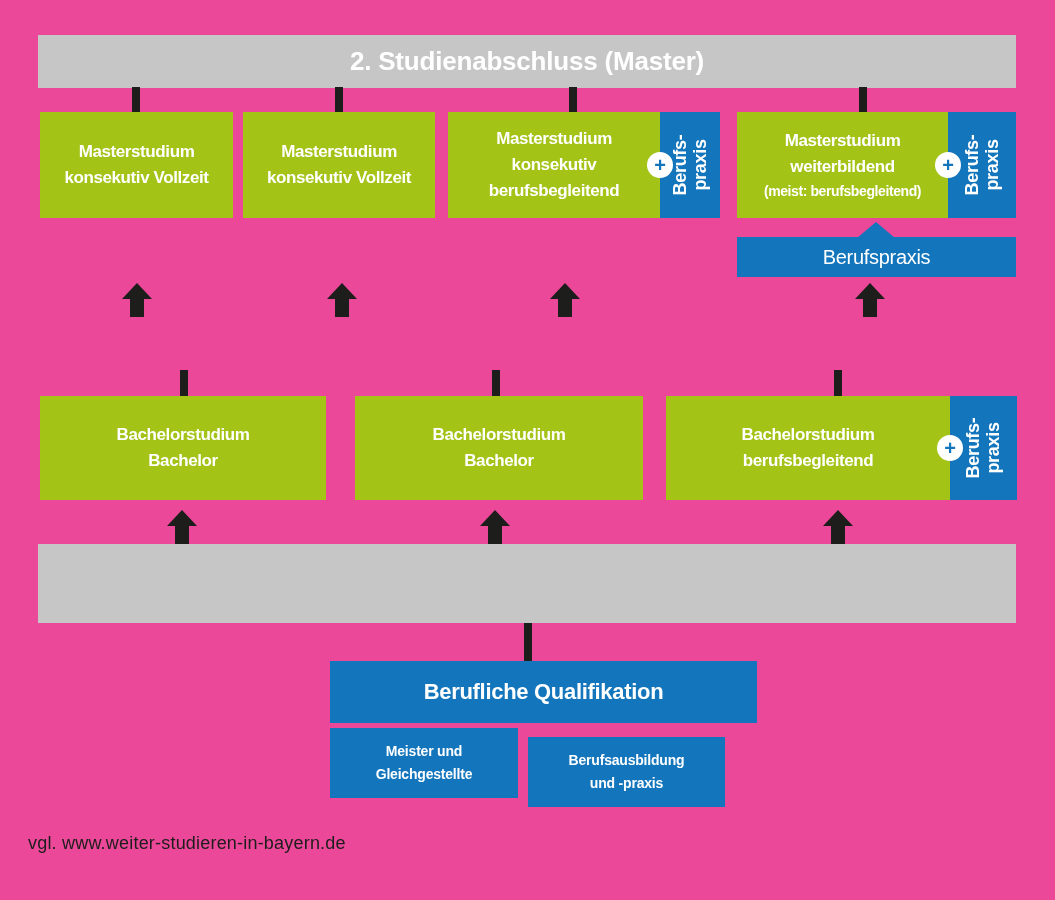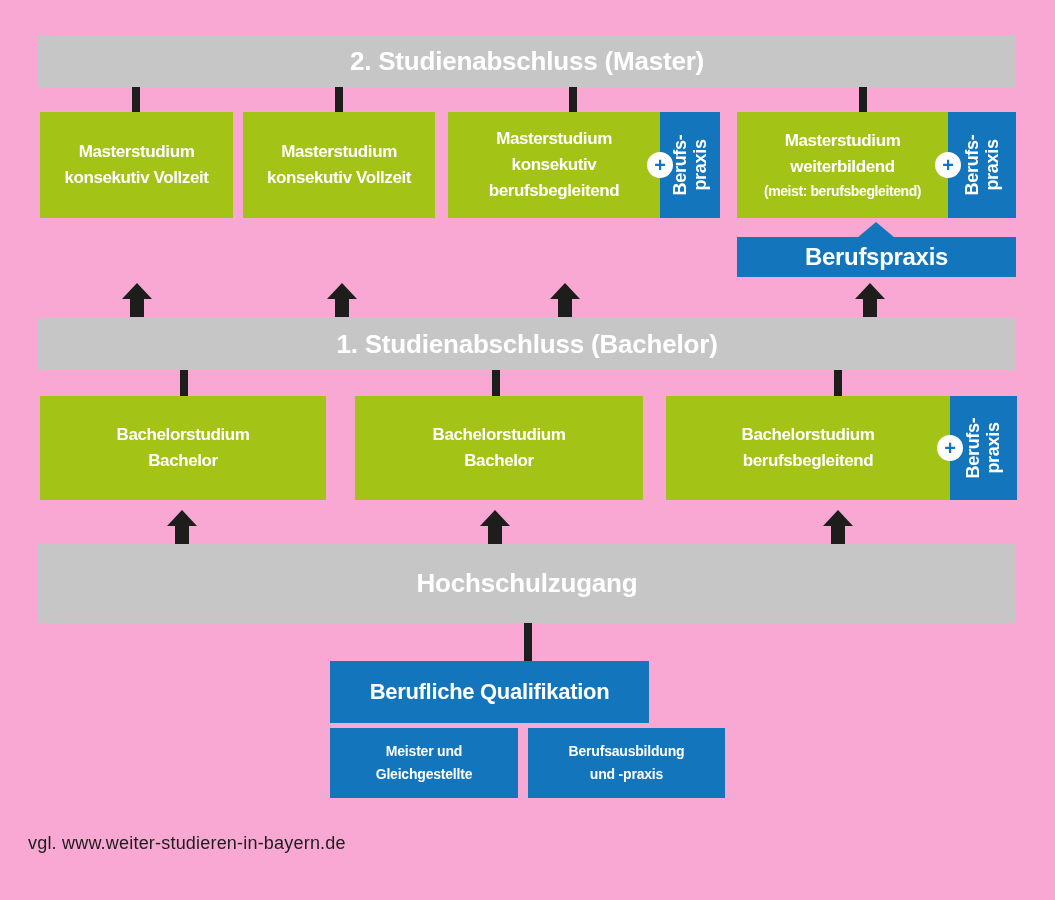--- a/index.html
+++ b/index.html
@@ -9,21 +9,21 @@
     --black: #1d1d1b;
     --white: #ffffff;
   }
   * { margin: 0; padding: 0; box-sizing: border-box; }
   html, body { background: #ffffff; }
   body { font-family: "Liberation Sans", sans-serif; }
   #diagram {
     position: relative;
     width: 1055px;
     height: 900px;
-    background: #f9a8d4;
+    background: #ec4899;
     overflow: hidden;
   }
   .abs { position: absolute; }
 
   
   .level-bar {
     background: var(--gray);
     display: flex;
     align-items: center;
     justify-content: center;
@@ -132,34 +132,34 @@
   .blue-box {
     background: var(--blue);
     color: var(--white);
     display: flex;
     flex-direction: column;
     align-items: center;
     justify-content: center;
     text-align: center;
   }
   .bp-box { left: 737px; top: 237px; width: 279px; height: 40px; }
-  .bp-box .bp-label { font-weight: bold; font-size: 24px; letter-spacing: -0.3px; }
+  .bp-box .bp-label { font-weight: normal; font-size: 20px; letter-spacing: -0.3px; }
   .bp-notch {
     position: absolute;
     left: 120px; top: -15px;
     width: 0; height: 0;
     border-left: 19px solid transparent;
     border-right: 19px solid transparent;
     border-bottom: 16px solid var(--blue);
   }
-  .qual-box { left: 330px; top: 661px; width: 319px; height: 62px; }
+  .qual-box { left: 330px; top: 661px; width: 427px; height: 62px; }
   .qual-box .qual-label { font-weight: bold; font-size: 22px; letter-spacing: -0.3px; }
   .sub-box  { top: 728px; height: 70px; }
   .sub-box1 { left: 330px; width: 188px; }
-  .sub-box2 { left: 528px; width: 197px; }
+  .sub-box2 { left: 528px; width: 197px; margin-top: 9px; }
   .sub-box .sub-line {
     font-weight: bold;
     font-size: 14px;
     line-height: 23px;
     letter-spacing: -0.2px;
     white-space: nowrap;
   }
 
   
   .up-arrow { width: 30px; height: 34px; color: var(--black); }
@@ -246,23 +246,20 @@
     <svg viewBox="0 0 30 34">
         <polygon fill="currentColor" points="15,0 30,16 22,16 22,34 8,34 8,16 0,16"></polygon>
       </svg>
   </div>
   <div class="abs up-arrow a-m4">
     <svg viewBox="0 0 30 34">
         <polygon fill="currentColor" points="15,0 30,16 22,16 22,34 8,34 8,16 0,16"></polygon>
       </svg>
   </div>
 
-  <div class="abs level-bar bar-bachelor">
-    <span class="bar-label">1. Studienabschluss (Bachelor)</span>
-  </div>
 
   <div class="abs conn c-b1"></div>
   <div class="abs conn c-b2"></div>
   <div class="abs conn c-b3"></div>
 
   <div class="abs study-box bbox1">
     <span class="box-line">Bachelorstudium</span>
     <span class="box-line">Bachelor</span>
   </div>
   <div class="abs study-box bbox2">
@@ -291,21 +288,20 @@
         <polygon fill="currentColor" points="15,0 30,16 22,16 22,34 8,34 8,16 0,16"></polygon>
       </svg>
   </div>
   <div class="abs up-arrow a-b3">
     <svg viewBox="0 0 30 34">
         <polygon fill="currentColor" points="15,0 30,16 22,16 22,34 8,34 8,16 0,16"></polygon>
       </svg>
   </div>
 
   <div class="abs level-bar bar-access">
-    <span class="bar-label">Hochschulzugang</span>
   </div>
 
   <div class="abs conn c-q"></div>
 
   <div class="abs blue-box qual-box">
     <span class="qual-label">Berufliche Qualifikation</span>
   </div>
   <div class="abs blue-box sub-box sub-box1">
     <span class="sub-line">Meister und</span>
     <span class="sub-line">Gleichgestellte</span>

